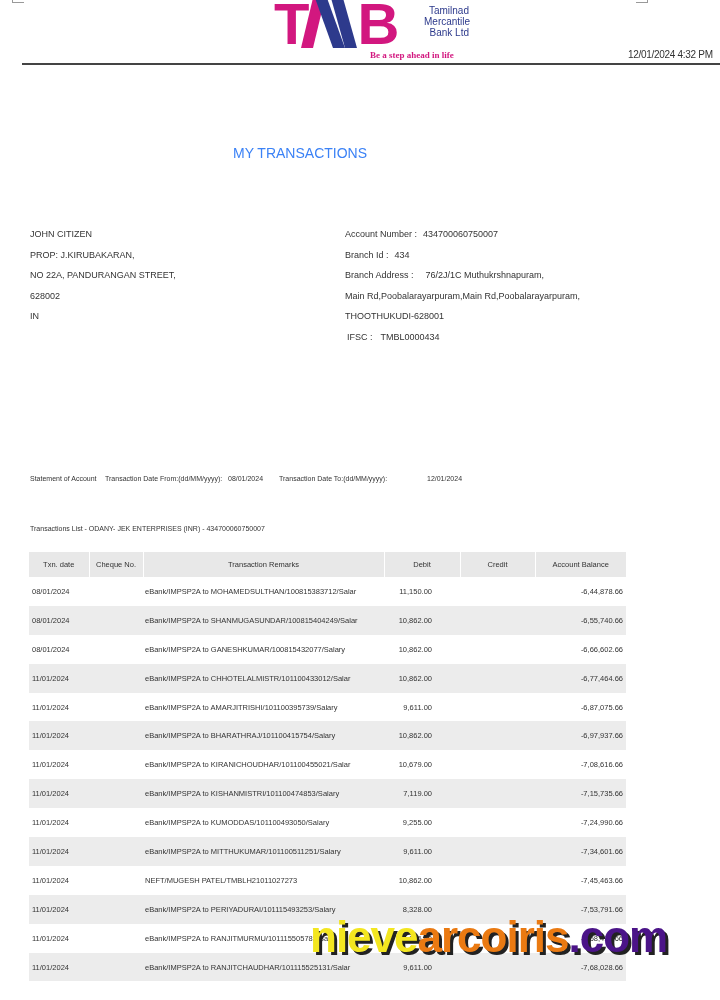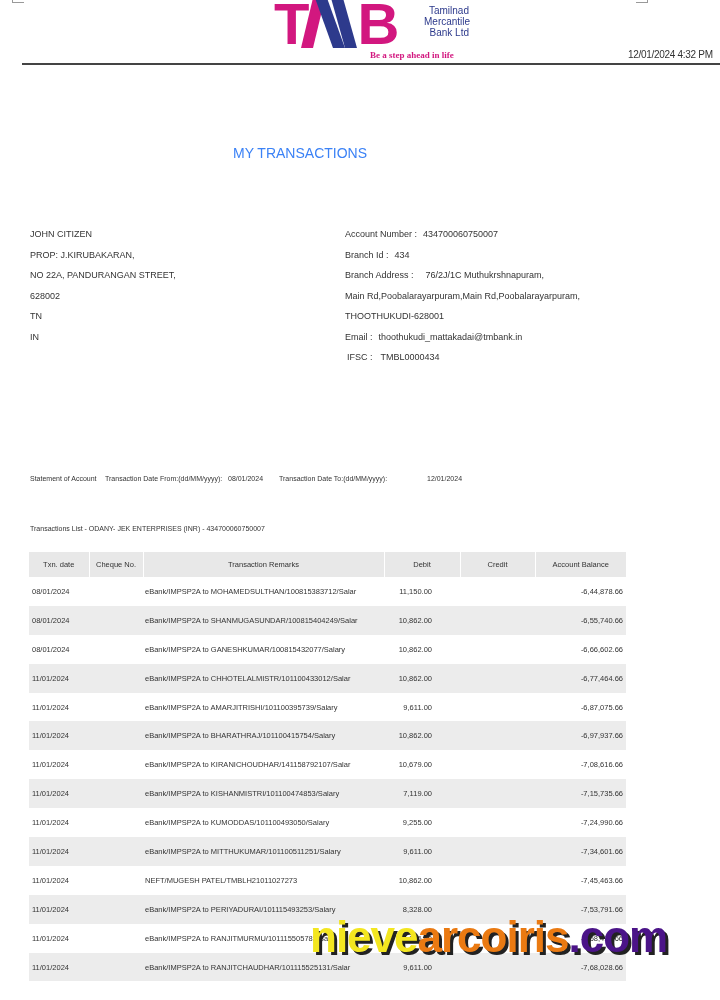--- a/index.html
+++ b/index.html
@@ -79,39 +79,35 @@
   <div class="header-rule"></div>
 </div>
 
 <div class="page-title">MY TRANSACTIONS</div>
 
 <div class="cust-block">
   <div class="cust-line">JOHN CITIZEN</div>
   <div class="cust-line">PROP: J.KIRUBAKARAN,</div>
   <div class="cust-line">NO 22A, PANDURANGAN STREET,</div>
   <div class="cust-line">628002</div>
-  <div class="cust-line">TN</div>
   <div class="cust-line">IN</div>
 </div>
 
 <div class="acct-block">
   <div class="acct-line">
     <span>Account Number :</span><span class="val">434700060750007</span>
   </div>
   <div class="acct-line">
     <span>Branch Id :</span><span class="val">434</span>
   </div>
   <div class="acct-line">
     <span>Branch Address :</span><span class="val" style="margin-left:12px">76/2J/1C Muthukrshnapuram,</span>
   </div>
   <div class="acct-line">Main Rd,Poobalarayarpuram,Main Rd,Poobalarayarpuram,</div>
   <div class="acct-line">THOOTHUKUDI-628001</div>
-  <div class="acct-line">
-    <span>Email :</span><span class="val">thoothukudi_mattakadai@tmbank.in</span>
-  </div>
   <div class="acct-line" style="padding-left:2px">
     <span>IFSC :</span><span class="val" style="margin-left:8px">TMBL0000434</span>
   </div>
 </div>
 
 <div class="stmt-line">
   <span style="left:0">Statement of Account</span>
   <span style="left:75px">Transaction Date From:(dd/MM/yyyy):</span>
   <span style="left:198px">08/01/2024</span>
   <span style="left:249px">Transaction Date To:(dd/MM/yyyy):</span>
@@ -176,21 +172,21 @@
       <td class="date">11/01/2024</td>
       <td></td>
       <td class="remarks">eBank/IMPSP2A to BHARATHRAJ/101100415754/Salary</td>
       <td class="debit">10,862.00</td>
       <td></td>
       <td class="balance">-6,97,937.66</td>
     </tr>
     <tr>
       <td class="date">11/01/2024</td>
       <td></td>
-      <td class="remarks">eBank/IMPSP2A to KIRANICHOUDHAR/141158792107/Salar</td>
+      <td class="remarks">eBank/IMPSP2A to KIRANICHOUDHAR/101100455021/Salar</td>
       <td class="debit">10,679.00</td>
       <td></td>
       <td class="balance">-7,08,616.66</td>
     </tr>
     <tr class="alt">
       <td class="date">11/01/2024</td>
       <td></td>
       <td class="remarks">eBank/IMPSP2A to KISHANMISTRI/101100474853/Salary</td>
       <td class="debit">7,119.00</td>
       <td></td>

